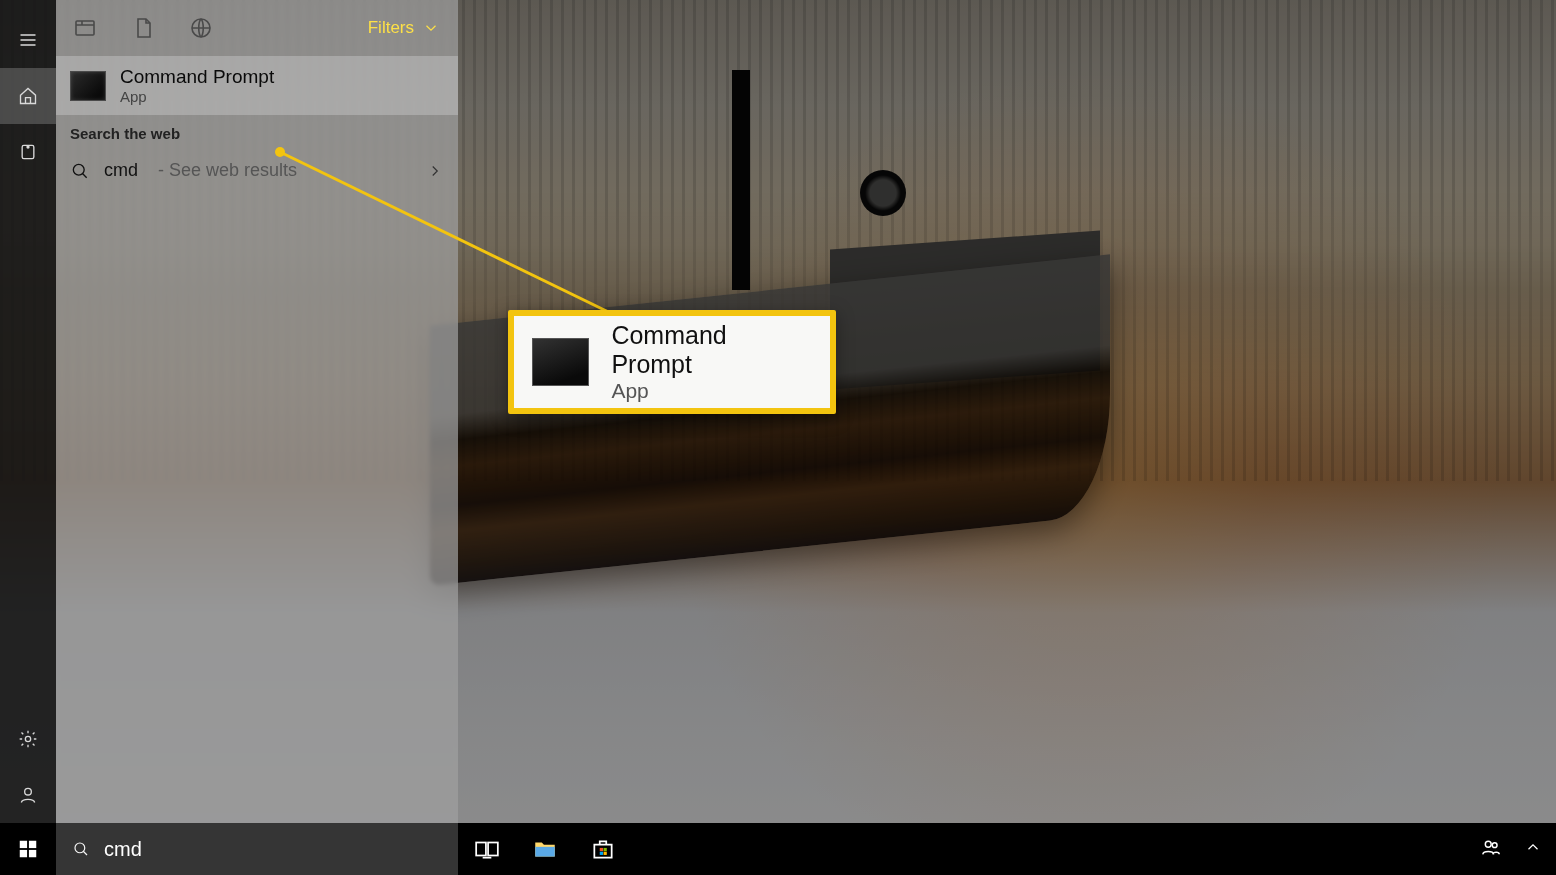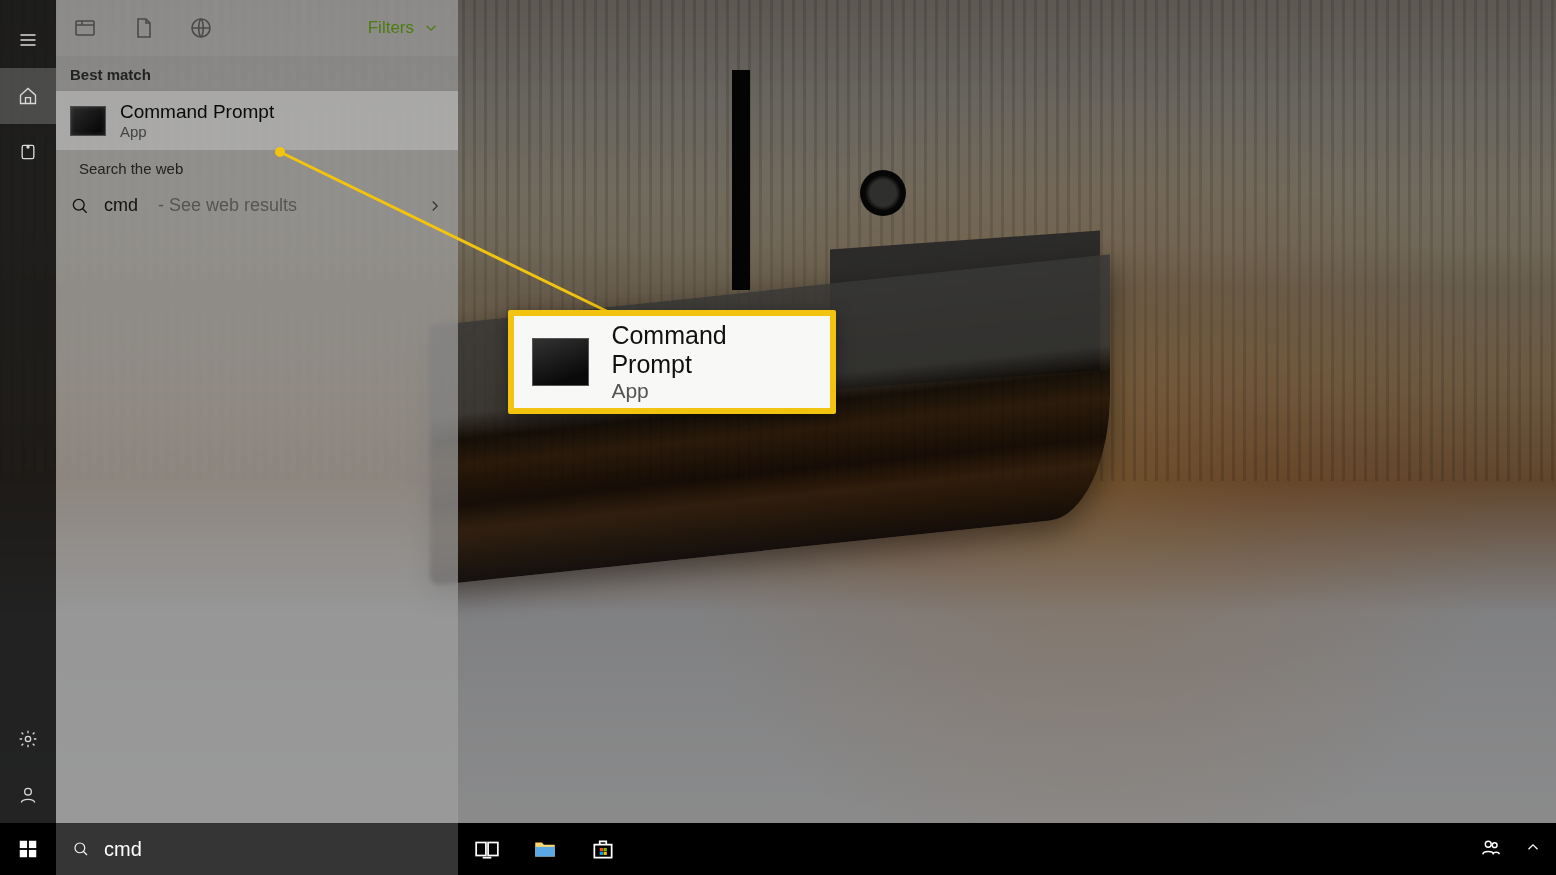--- a/index.html
+++ b/index.html
@@ -70,21 +70,21 @@
     .results {
       flex:1; background: rgba(160,160,160,0.72); backdrop-filter: blur(2px);
       display:flex; flex-direction:column; color:#111;
     }
     .results-header{
       height:56px; display:flex; align-items:center; padding:0 12px; gap:24px;
     }
     .header-icon{ width:34px; height:34px; display:flex;align-items:center;justify-content:center; color:#4a4a4a;}
     .header-icon svg{width:24px;height:24px;}
     .header-spacer{flex:1;}
-    .filters-btn{display:flex;align-items:center;gap:8px;color:#4d7c0f;font-size:17px;padding-right:6px;}
+    .filters-btn{display:flex;align-items:center;gap:8px;color:#fde047;font-size:17px;padding-right:6px;}
     .filters-btn svg{width:18px;height:18px;}
     .section-header{
       padding:10px 14px 8px; font-size:15px; font-weight:600; color:#222;
       background: rgba(120,120,120,0.25);
     }
     .result-item{
       display:flex; align-items:center; gap:14px; padding:10px 14px; position:relative;
     }
     .result-item.highlight{ background: rgba(190,190,190,0.55); }
     .cmd-icon{
@@ -183,31 +183,30 @@
       </div>
       <div class="header-spacer"></div>
       <div class="filters-btn">
         <span>Filters</span>
         <svg viewBox="0 0 24 24">
             <path class="icon-stroke" d="M6 9l6 6 6-6"></path>
           </svg>
       </div>
     </div>
 
-    <div class="section-header">Best match</div>
 
     <div class="result-item highlight">
       <div class="cmd-icon"></div>
       <div class="result-texts">
         <span class="result-title">Command Prompt</span>
         <span class="result-sub">App</span>
       </div>
     </div>
 
-    <div class="section-header" style="background:transparent;font-weight:400;margin-left:9px;">Search the web</div>
+    <div class="section-header" style="background:transparent;font-weight:700;">Search the web</div>
 
     <div class="result-item web-item">
       <svg viewBox="0 0 24 24" width="20" height="20">
           <circle class="icon-stroke" cx="10.5" cy="10.5" r="6.5"></circle>
           <path class="icon-stroke" d="M20 20l-5-5"></path>
         </svg>
       <span class="query">cmd</span>
       <span class="hint">- See web results</span>
       <svg class="chev" viewBox="0 0 24 24" width="18" height="18">
           <path class="icon-stroke" d="M9 6l6 6-6 6"></path>

